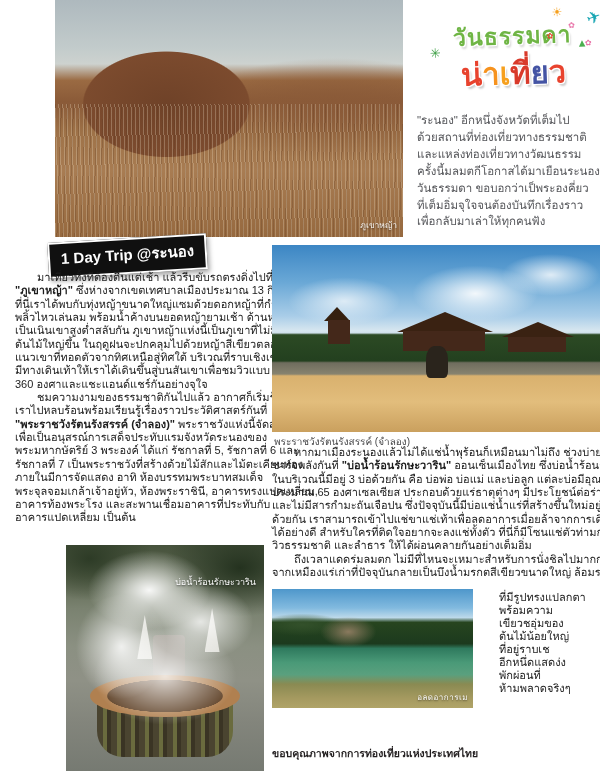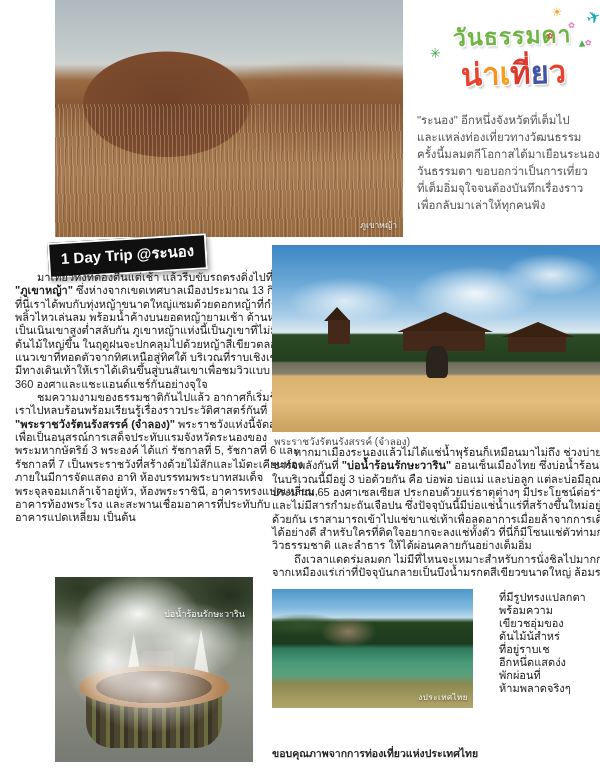--- a/index.html
+++ b/index.html
@@ -64,25 +64,25 @@
   #hall-roof{left:38%;top:36%;border-width:0 48px 20px 48px;border-bottom-color:#3a2212;}
   #hall{left:40%;top:46%;width:82px;height:20px;}
   #pav-roof{left:70%;top:41%;border-width:0 36px 15px 36px;border-bottom-color:#3a2212;}
   #pav{left:72%;top:49%;width:58px;height:15px;}
   #statue{position:absolute;left:47%;top:54%;width:22px;height:32px;background:#2a241c;
       border-radius:40% 40% 20% 20%;}
 
   #palace-caption{position:absolute;left:274px;top:434px;font-size:10px;color:#454547;}
 
   
-  #hotspring-photo{left:55px;top:545px;width:198px;height:185px;
+  #hotspring-photo{left:66px;top:545px;width:198px;height:226px;
     background:
       radial-gradient(ellipse 90px 60px at 12% 6%, #2d3b26, rgba(0,0,0,0) 70%),
       radial-gradient(ellipse 110px 70px at 88% 10%, #24321f, rgba(0,0,0,0) 70%),
-      linear-gradient(180deg,#46523c 0%,#5d6750 14%,#7a8270 28%,#8b9082 45%,#8f9186 60%,#83857c 78%,#767a72 100%); margin-top: 32px;}
+      linear-gradient(180deg,#46523c 0%,#5d6750 14%,#7a8270 28%,#8b9082 45%,#8f9186 60%,#83857c 78%,#767a72 100%);}
   #hotspring-photo::before{content:"";position:absolute;inset:0;
     background:radial-gradient(ellipse 85px 55px at 42% 20%, rgba(255,255,255,.95), rgba(255,255,255,0) 72%),
                radial-gradient(ellipse 65px 75px at 28% 45%, rgba(255,255,255,.85), rgba(255,255,255,0) 70%),
                radial-gradient(ellipse 75px 55px at 68% 34%, rgba(255,255,255,.8), rgba(255,255,255,0) 70%),
                radial-gradient(ellipse 95px 65px at 50% 58%, rgba(255,255,255,.8), rgba(255,255,255,0) 75%);z-index:3;}
   .obelisk{position:absolute;width:15px;height:44px;z-index:1;
       background:linear-gradient(180deg,#ececе8,#c9c9c2);background-color:#ddddd6;
       clip-path:polygon(50% 0,100% 100%,0 100%);}
   #ob1{left:36%;top:31%;} #ob2{left:70%;top:28%;}
   #sign-stone{position:absolute;left:44%;top:40%;width:32px;height:42px;background:#99948a;border-radius:4px;z-index:1;}
@@ -124,23 +124,24 @@
     <span id="tree-icon" class="ic">▲</span>
     <span id="fl1" class="ic flower-icon">✿</span>
     <span id="fl2" class="ic flower-icon">✿</span>
     <span id="fl3" class="ic flower-icon">✿</span>
     <div id="logo-line1">วันธรรมดา</div>
     <div id="logo-line2"><span style="color:#e8432e">น</span><span style="color:#f6921e">่า</span><span style="color:#f6a01e">เ</span><span style="color:#d93a2b">ที่</span><span style="color:#4454a4">ย</span><span style="color:#e8432e">ว</span></div>
   </div>
 
   <div id="intro">
       <div class="tl">"ระนอง" อีกหนึ่งจังหวัดที่เต็มไป</div>
+      <div class="tl">ด้วยสถานที่ท่องเที่ยวทางธรรมชาติ</div>
       <div class="tl">และแหล่งท่องเที่ยวทางวัฒนธรรม</div>
       <div class="tl">ครั้งนี้มลมตกีโอกาสได้มาเยือนระนองใน</div>
-      <div class="tl">วันธรรมดา ขอบอกว่าเป็นการเที่ยว</div>
+      <div class="tl">วันธรรมดา ขอบอกว่าเป็พระองคี่ยว</div>
       <div class="tl">ที่เต็มอิ่มจุใจจนต้องบันทึกเรื่องราว</div>
       <div class="tl">เพื่อกลับมาเล่าให้ทุกคนฟัง</div>
     </div>
 
   <div id="banner">1 Day Trip @ระนอง</div>
 
   <div id="left-col" class="body-col">
     <div>
         <div class="tl ind">มาเที่ยวทั้งทีต้องตื่นแต่เช้า แล้วรีบขับรถตรงดิ่งไปที่</div>
         <div class="tl"><b>"ภูเขาหญ้า"</b> ซึ่งห่างจากเขตเทศบาลเมืองประมาณ 13 กิโลเมตร</div>
@@ -187,27 +188,27 @@
         <div class="tl">ด้วยกัน เราสามารถเข้าไปแช่ขาแช่เท้าเพื่อลดอาการเมื่อยล้าจากการเดินเที่ยวทั้งวัน</div>
         <div class="tl">ได้อย่างดี สำหรับใครที่ติดใจอยากจะลงแช่ทั้งตัว ที่นี่ก็มีโซนแช่ตัวท่ามกลาง</div>
         <div class="tl">วิวธรรมชาติ และลำธาร ให้ได้ผ่อนคลายกันอย่างเต็มอิ่ม</div>
       </div>
     <div>
         <div class="tl ind">ถึงเวลาแดดร่มลมตก ไม่มีที่ไหนจะเหมาะสำหรับการนั่งชิลไปมากกว่า </div>
         <div class="tl">จากเหมืองแร่เก่าที่ปัจจุบันกลายเป็นบึงน้ำมรกตสีเขียวขนาดใหญ่ ล้อมรอบด้วยภูเขาหิน</div>
       </div>
     <div id="canyon-row">
       <div id="canyon-photo">
-        <div class="pcap" id="canyon-caption">งประเทศไทย</div>
+        <div class="pcap" id="canyon-caption">อลดอาการเม</div>
       </div>
       <div id="wrap-col">
           <div class="tl">ที่มีรูปทรงแปลกตา</div>
           <div class="tl">พร้อมความ</div>
           <div class="tl">เขียวชอุ่มของ</div>
-          <div class="tl">ต้นไม้น้สำหร่</div>
+          <div class="tl">ต้นไม้น้อยใหญ่</div>
           <div class="tl">ที่อยู่ราบเช</div>
           <div class="tl">อีกหนึ่ดแสดง่ง</div>
           <div class="tl">พักผ่อนที่</div>
           <div class="tl">ห้ามพลาดจริงๆ</div>
         </div>
     </div>
   </div>
 
   <div id="hotspring-photo" class="photo">
     <div class="obelisk" id="ob1"></div>

